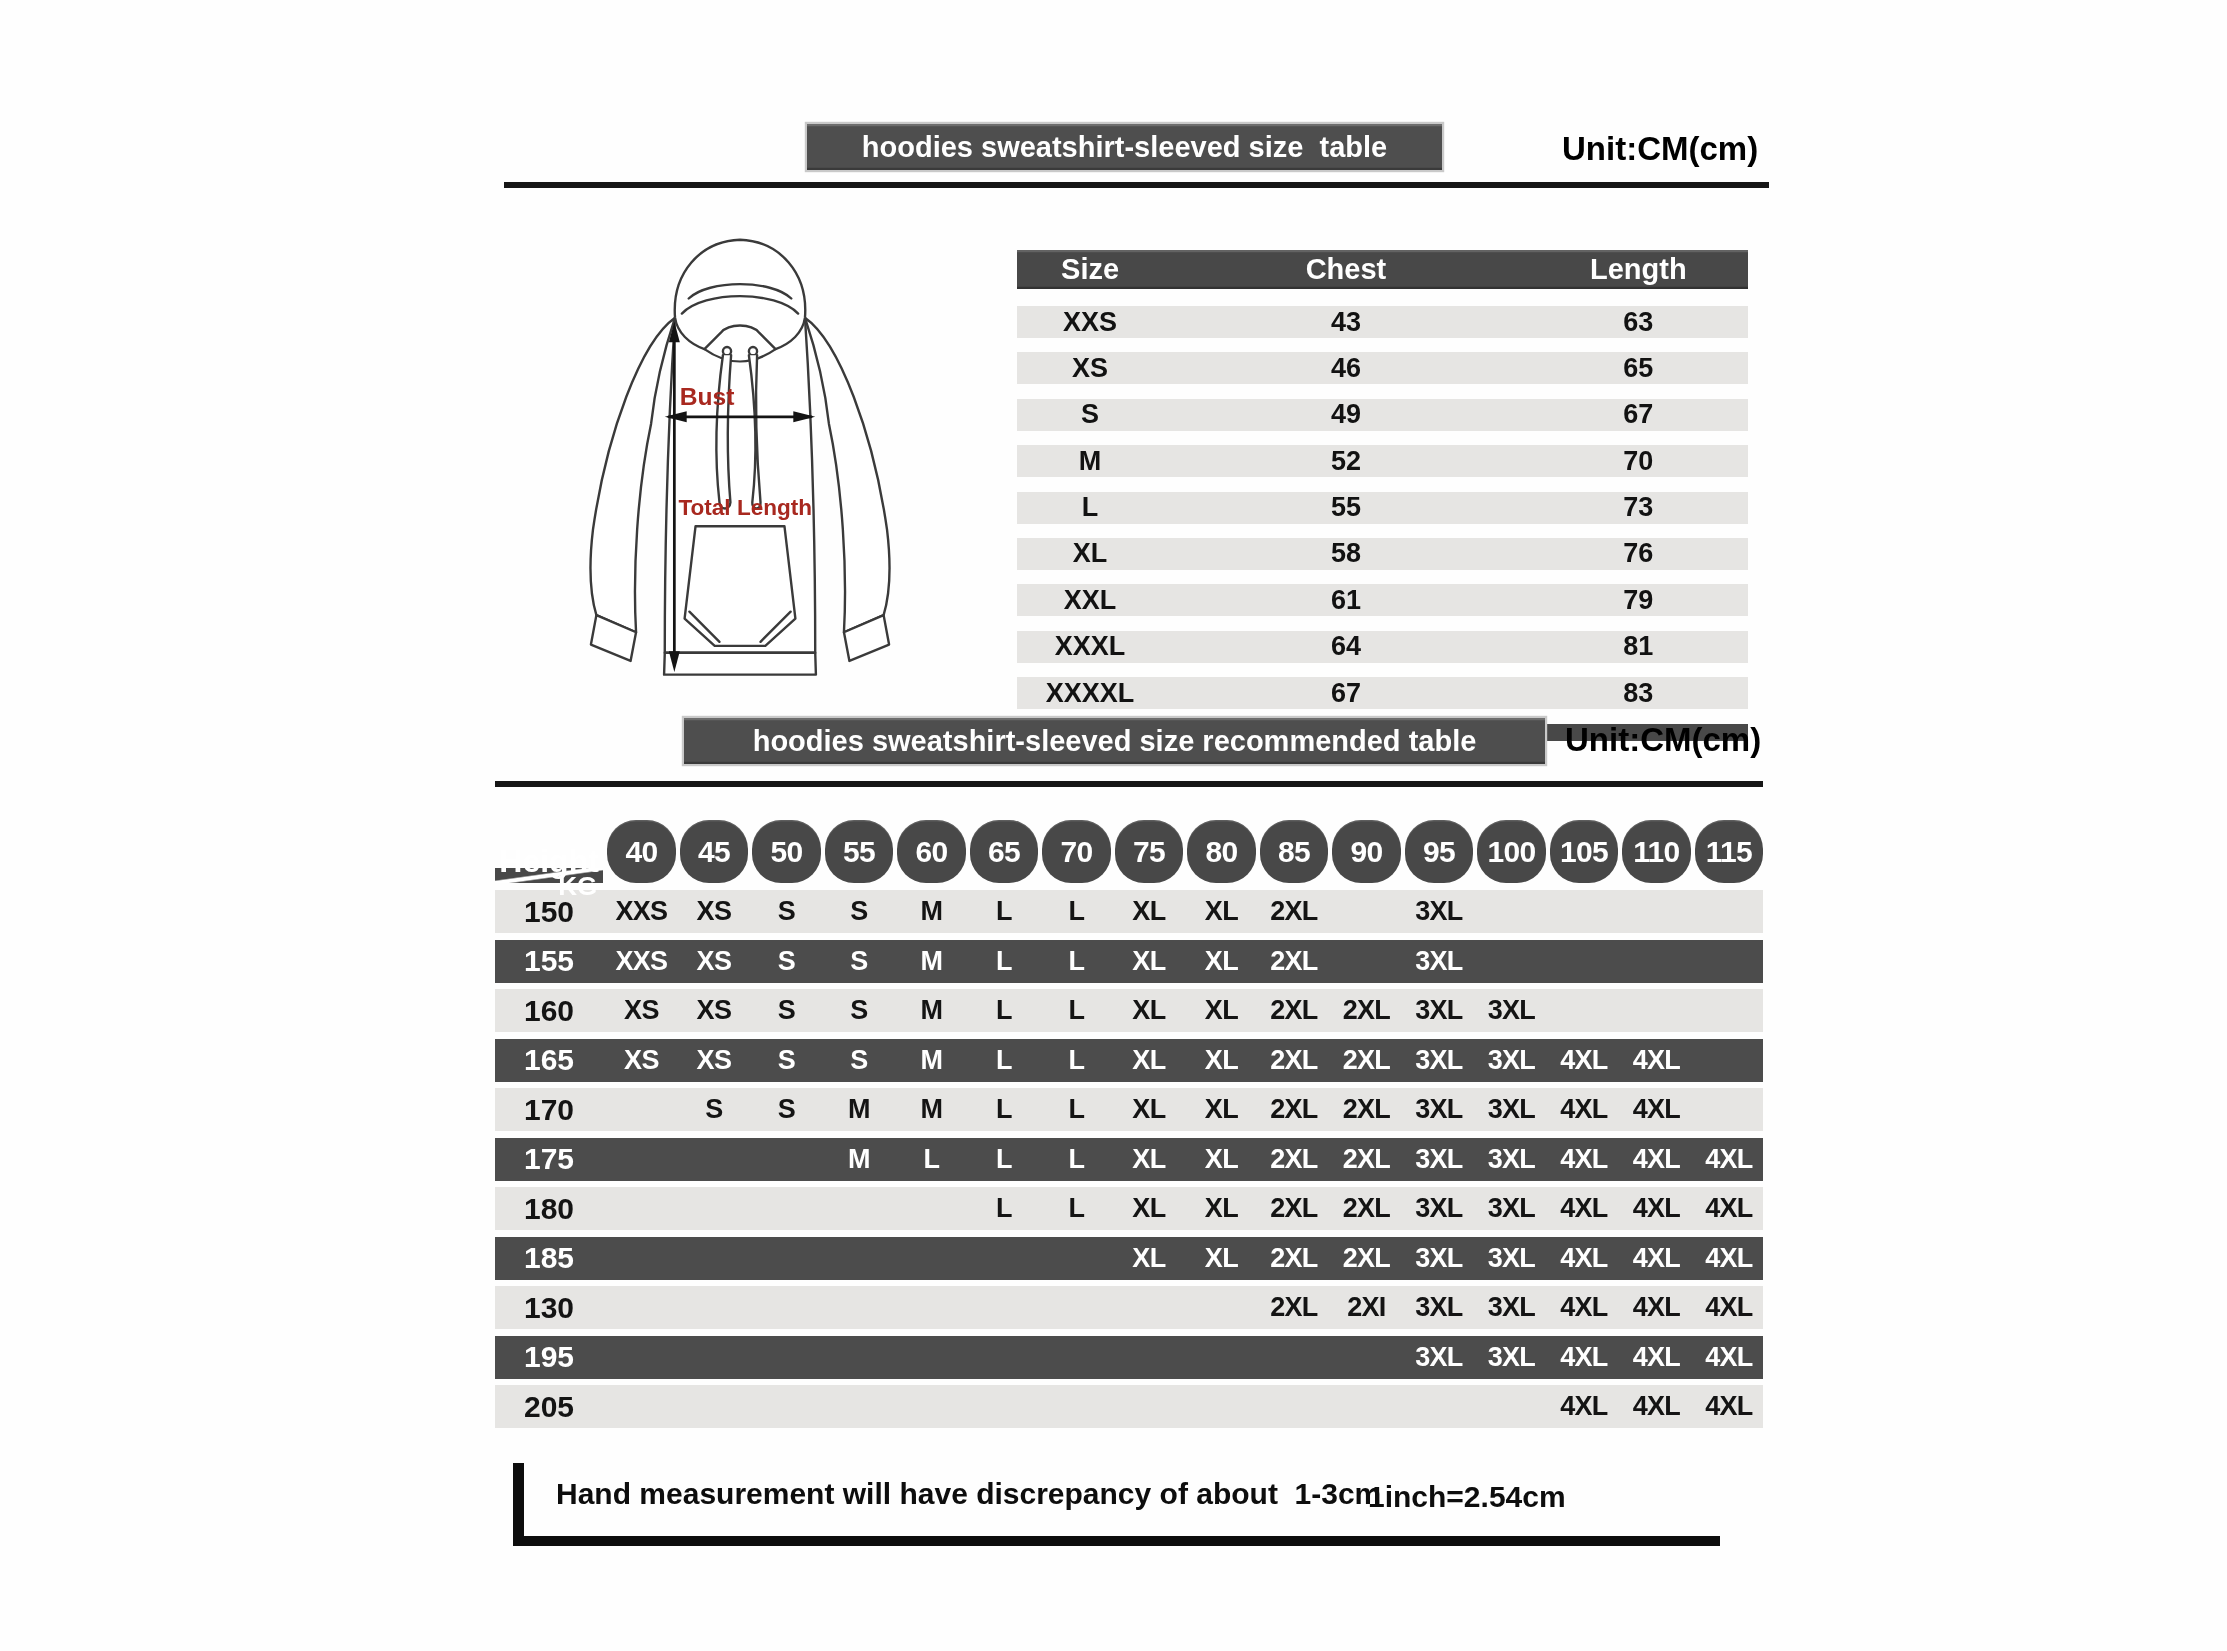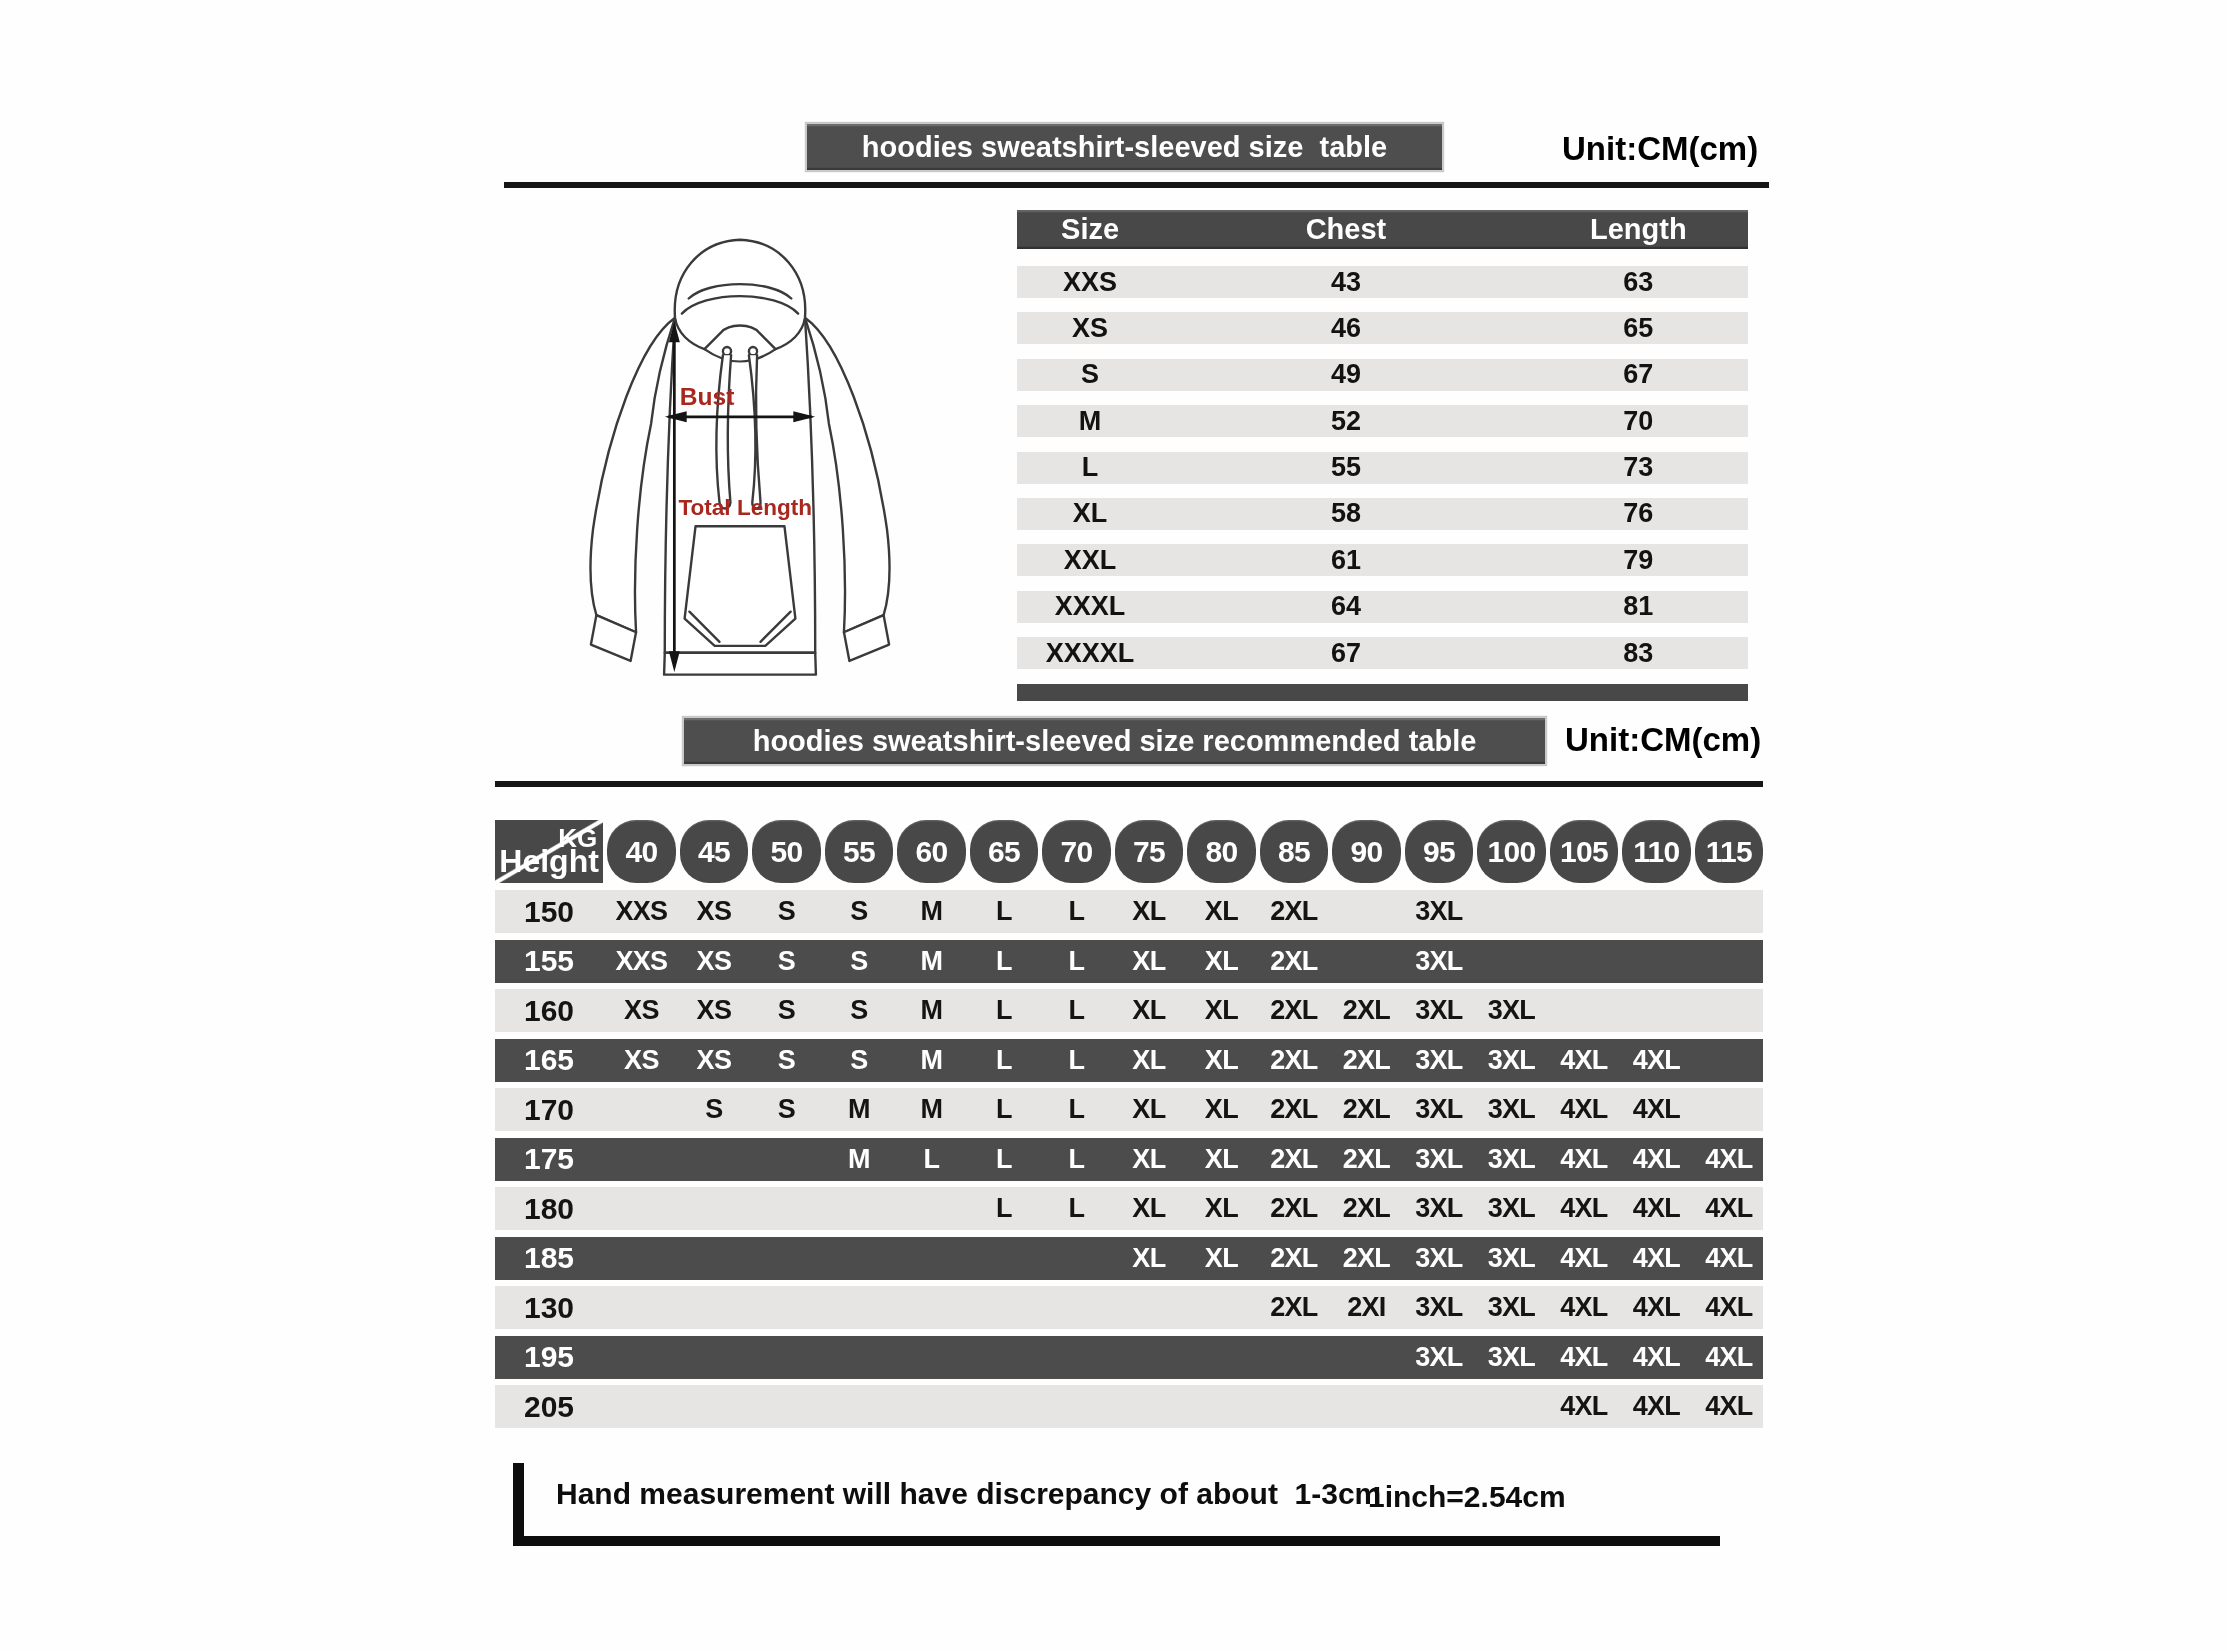--- a/index.html
+++ b/index.html
@@ -28,39 +28,41 @@
   .hoodie-wrap { position:absolute; left:528px; top:210px; width:424px; height:482px; }
   .hoodie-wrap svg { width:100%; height:100%; }
 
   
   .size-table { position:absolute; left:1017px; top:210px; width:731px; }
   .s-header {
     display:grid; grid-template-columns:20% 50% 30%; height:39px;
     background:#484848; color:#fff; font-size:29px; font-weight:700;
     align-items:center; text-align:center; margin-bottom:17px;
     box-shadow: inset 0 2.2px 0 rgba(255,255,255,.15), inset 0 -2.2px 0 rgba(0,0,0,.3);
+    margin-top: 40px;
   }
   .s-row {
     display:grid; grid-template-columns:20% 50% 30%; height:32px;
     background:#e6e5e3; color:#121212; font-size:27px; font-weight:700;
     align-items:center; text-align:center; margin-bottom:14.4px;
   }
   .s-footerbar { height:17px; background:#484848; margin-top:1.4px; }
 
   
   .matrix { position:absolute; left:495px; top:820px; width:1268px; }
   .m-header {
     display:grid; grid-template-columns:108px repeat(16,1fr); column-gap:4.3px;
     height:63px; margin-bottom:7.2px;
   }
   .corner {
     position:relative; background-color:#484848; color:#fff;
     background-image:linear-gradient(to bottom right,
       rgba(0,0,0,0) calc(50% - 2.9px), #ffffff calc(50% - 1.4px),
       #ffffff calc(50% + 1.4px), rgba(0,0,0,0) calc(50% + 2.9px));
+    margin-top:48px;
   }
   .corner .kg     { position:absolute; top:2.9px;  right:5.7px; font-size:26px; font-weight:700; }
   .corner .height { position:absolute; bottom:2.9px; left:4.3px; font-size:32px; font-weight:700; }
   .w-cell {
     background:#484848; color:#fff; display:flex; align-items:center; justify-content:center;
     font-size:30px; font-weight:700; letter-spacing:-0.7px;
     box-shadow: inset 0 1.4px 0 rgba(255,255,255,.12);
     border-radius: 29px;
   }
   .m-row {

